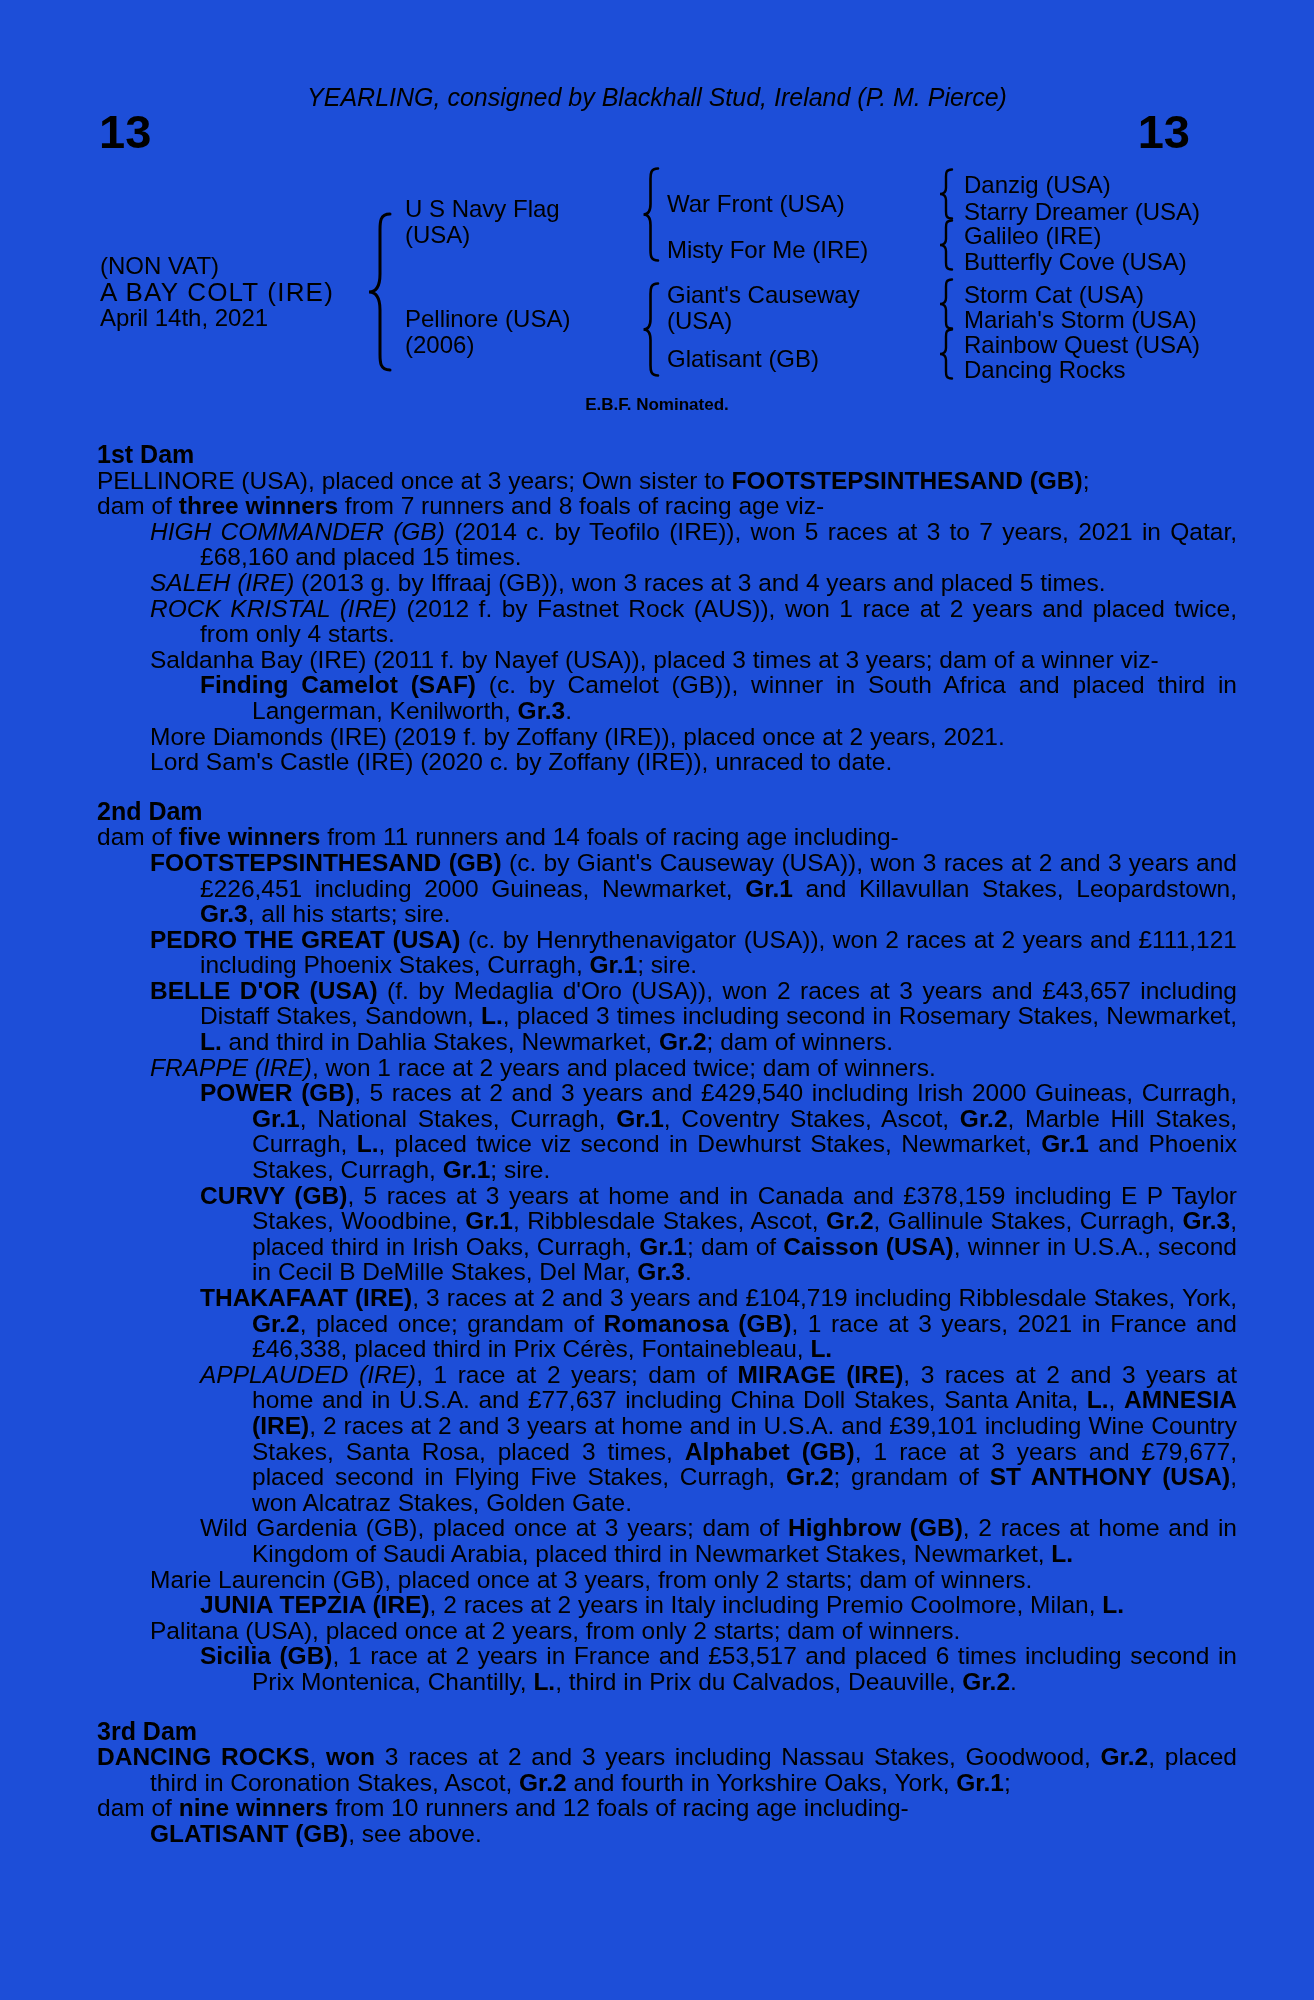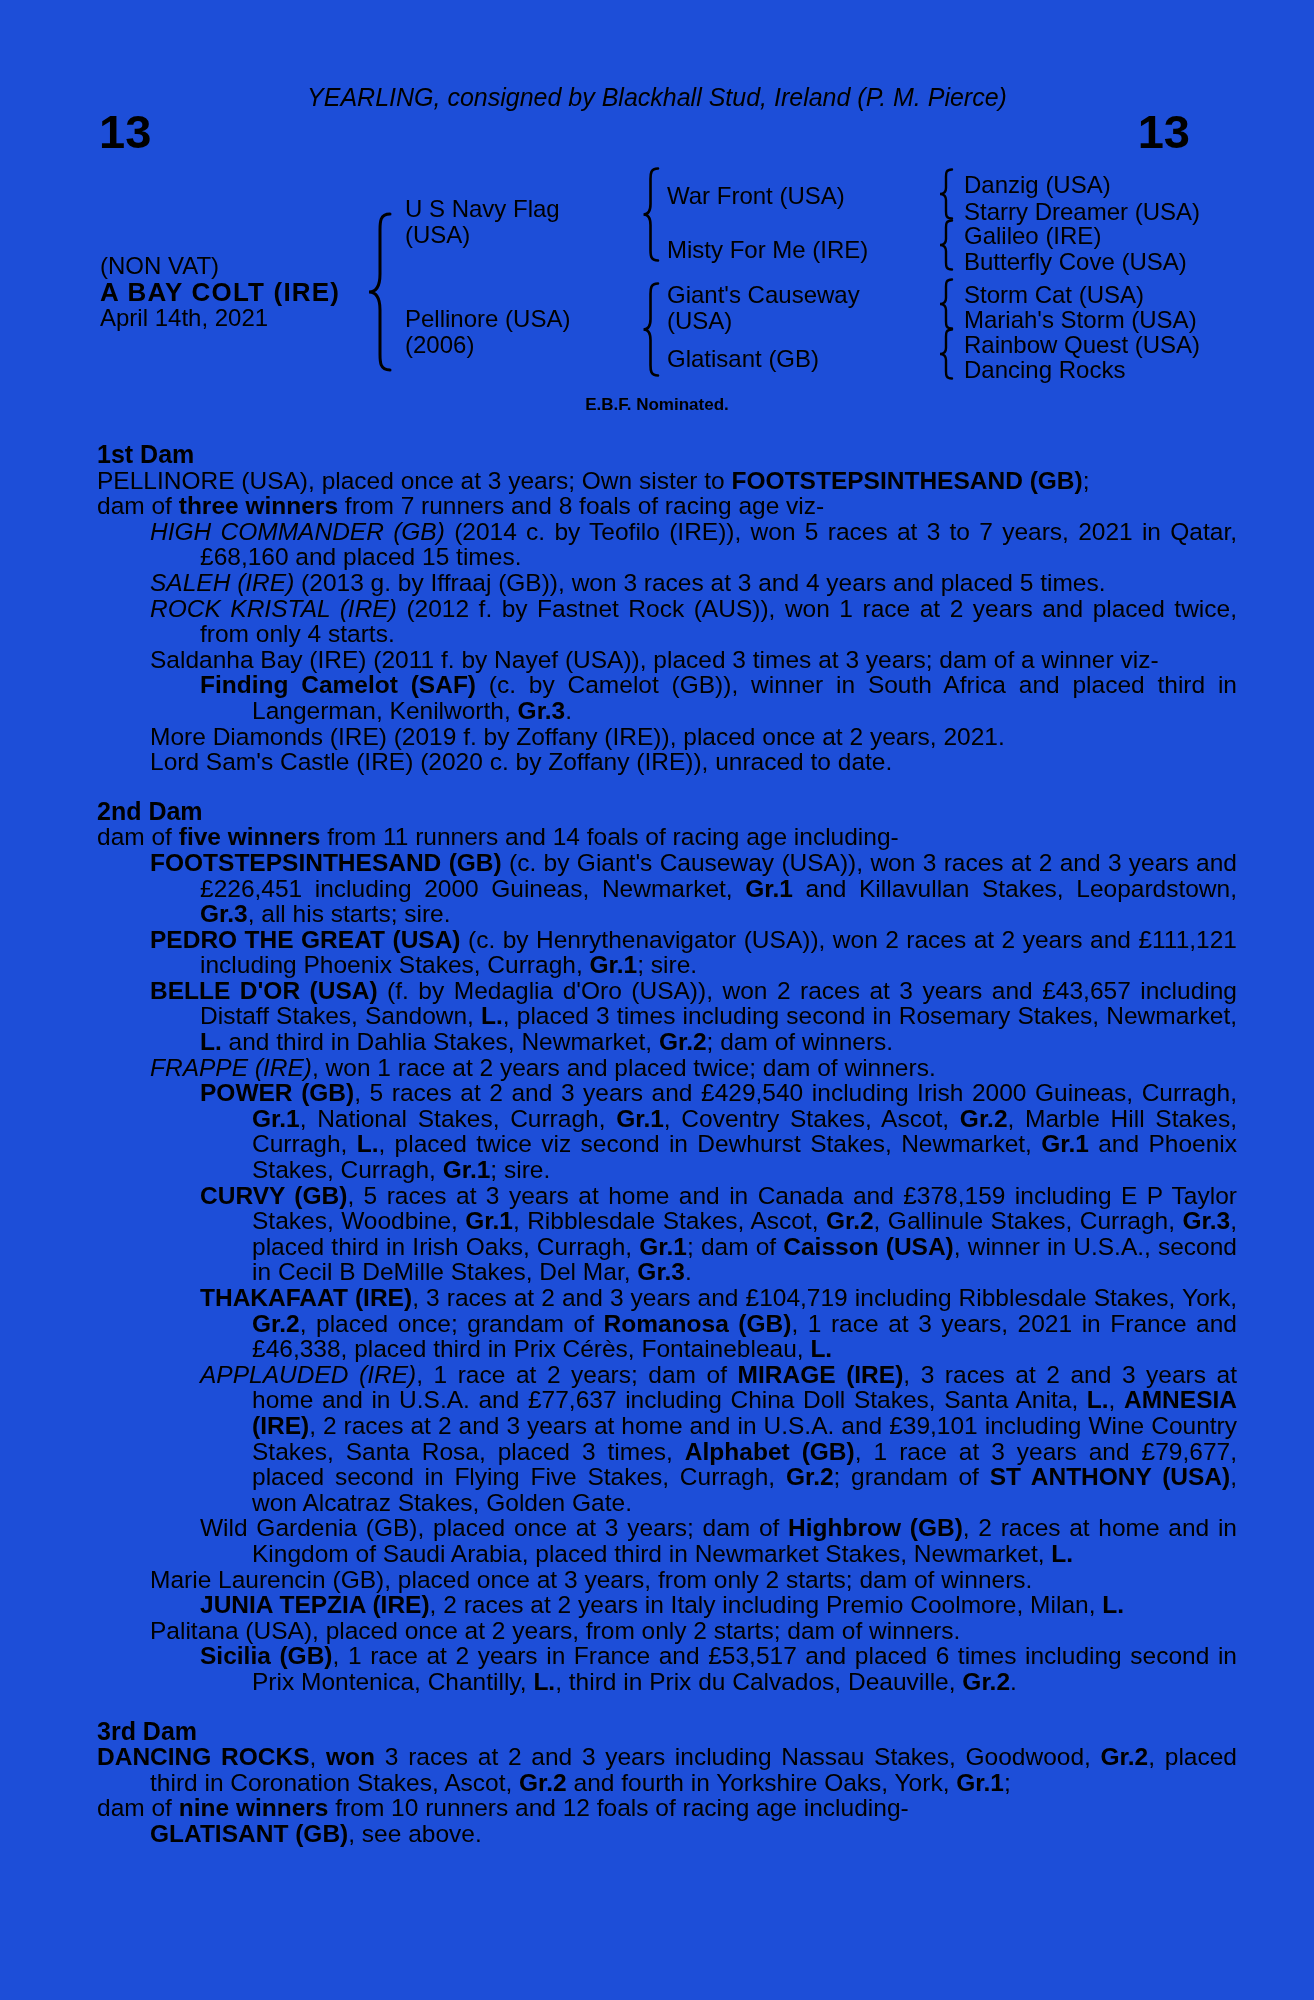--- a/index.html
+++ b/index.html
@@ -14,21 +14,21 @@
   }
   .lot-row {
     display:flex; justify-content:space-between;
     padding:0 124px 0 99px; margin-top:2px;
     font-weight:bold; font-size:47px; line-height:40px;
   }
   
   .pedigree { position:relative; height:248px; margin-top:-8px; font-size:24px; line-height:26px; }
   .pedigree .abs { position:absolute; white-space:nowrap; }
   .ped-owner { left:100px; top:93px;margin-top:16px; }
-  .horse-name { font-weight:bold; font-size:26px; letter-spacing:1.2px; }
+  .horse-name { font-weight:normal; font-size:26px; letter-spacing:1.2px; }
   .brace { position:absolute; }
   .brace path { stroke:#000; fill:none; stroke-linecap:round; }
   
   .ebf { text-align:center; font-weight:bold; font-size:17px; line-height:26px; margin-top:0; }
   .sections { margin:6px 77px 0 97px; font-size:24.5px; line-height:25.6px; }
   .dam-section { margin-top:24px; }
   .dam-heading { margin:0; font-size:25px; font-weight:bold; line-height:25.6px; }
   .para { margin:0; text-align:justify; }
   .para.ind0 { padding-left:53px; text-indent:-53px; }
   .para.ind1 { margin-left:53px; padding-left:50px; text-indent:-50px; }
@@ -69,21 +69,21 @@
       <div>(2006)</div>
     </div>
 
     <svg class="brace" style="left:642px; top:23px;" width="18" height="95" viewBox="0 0 18 95">
       <path stroke-width="2.6" d="M 16 1.5 C 8.5 1.5 8.5 7 8.5 12 L 8.5 37 C 8.5 43 6.5 47.5 1.5 47.5 C 6.5 47.5 8.5 52 8.5 58 L 8.5 83 C 8.5 88 8.5 93.5 16 93.5"></path>
     </svg>
     <svg class="brace" style="left:642px; top:138px;" width="18" height="95" viewBox="0 0 18 95">
       <path stroke-width="2.6" d="M 16 1.5 C 8.5 1.5 8.5 7 8.5 12 L 8.5 37 C 8.5 43 6.5 47.5 1.5 47.5 C 6.5 47.5 8.5 52 8.5 58 L 8.5 83 C 8.5 88 8.5 93.5 16 93.5"></path>
     </svg>
 
-    <div class="abs" style="left:667px; top:39px;">War Front (USA)</div>
+    <div class="abs" style="left:667px; top:47px;">War Front (USA)</div>
     <div class="abs" style="left:667px; top:93px;text-align:right;">Misty For Me (IRE)</div>
     <div class="abs" style="left:667px; top:138px;">
       <div>Giant's Causeway</div>
       <div>(USA)</div>
     </div>
     <div class="abs" style="left:667px; top:202px;">Glatisant (GB)</div>
 
     <svg class="brace" style="left:938px; top:24px;" width="16" height="52" viewBox="0 0 16 52">
       <path stroke-width="2.4" d="M 14 1.5 C 8 1.5 8 5 8 8.5 L 8 20 C 8 23.5 6.5 26 2 26 C 6.5 26 8 28.5 8 32 L 8 43.5 C 8 47 8 50.5 14 50.5"></path>
     </svg>

